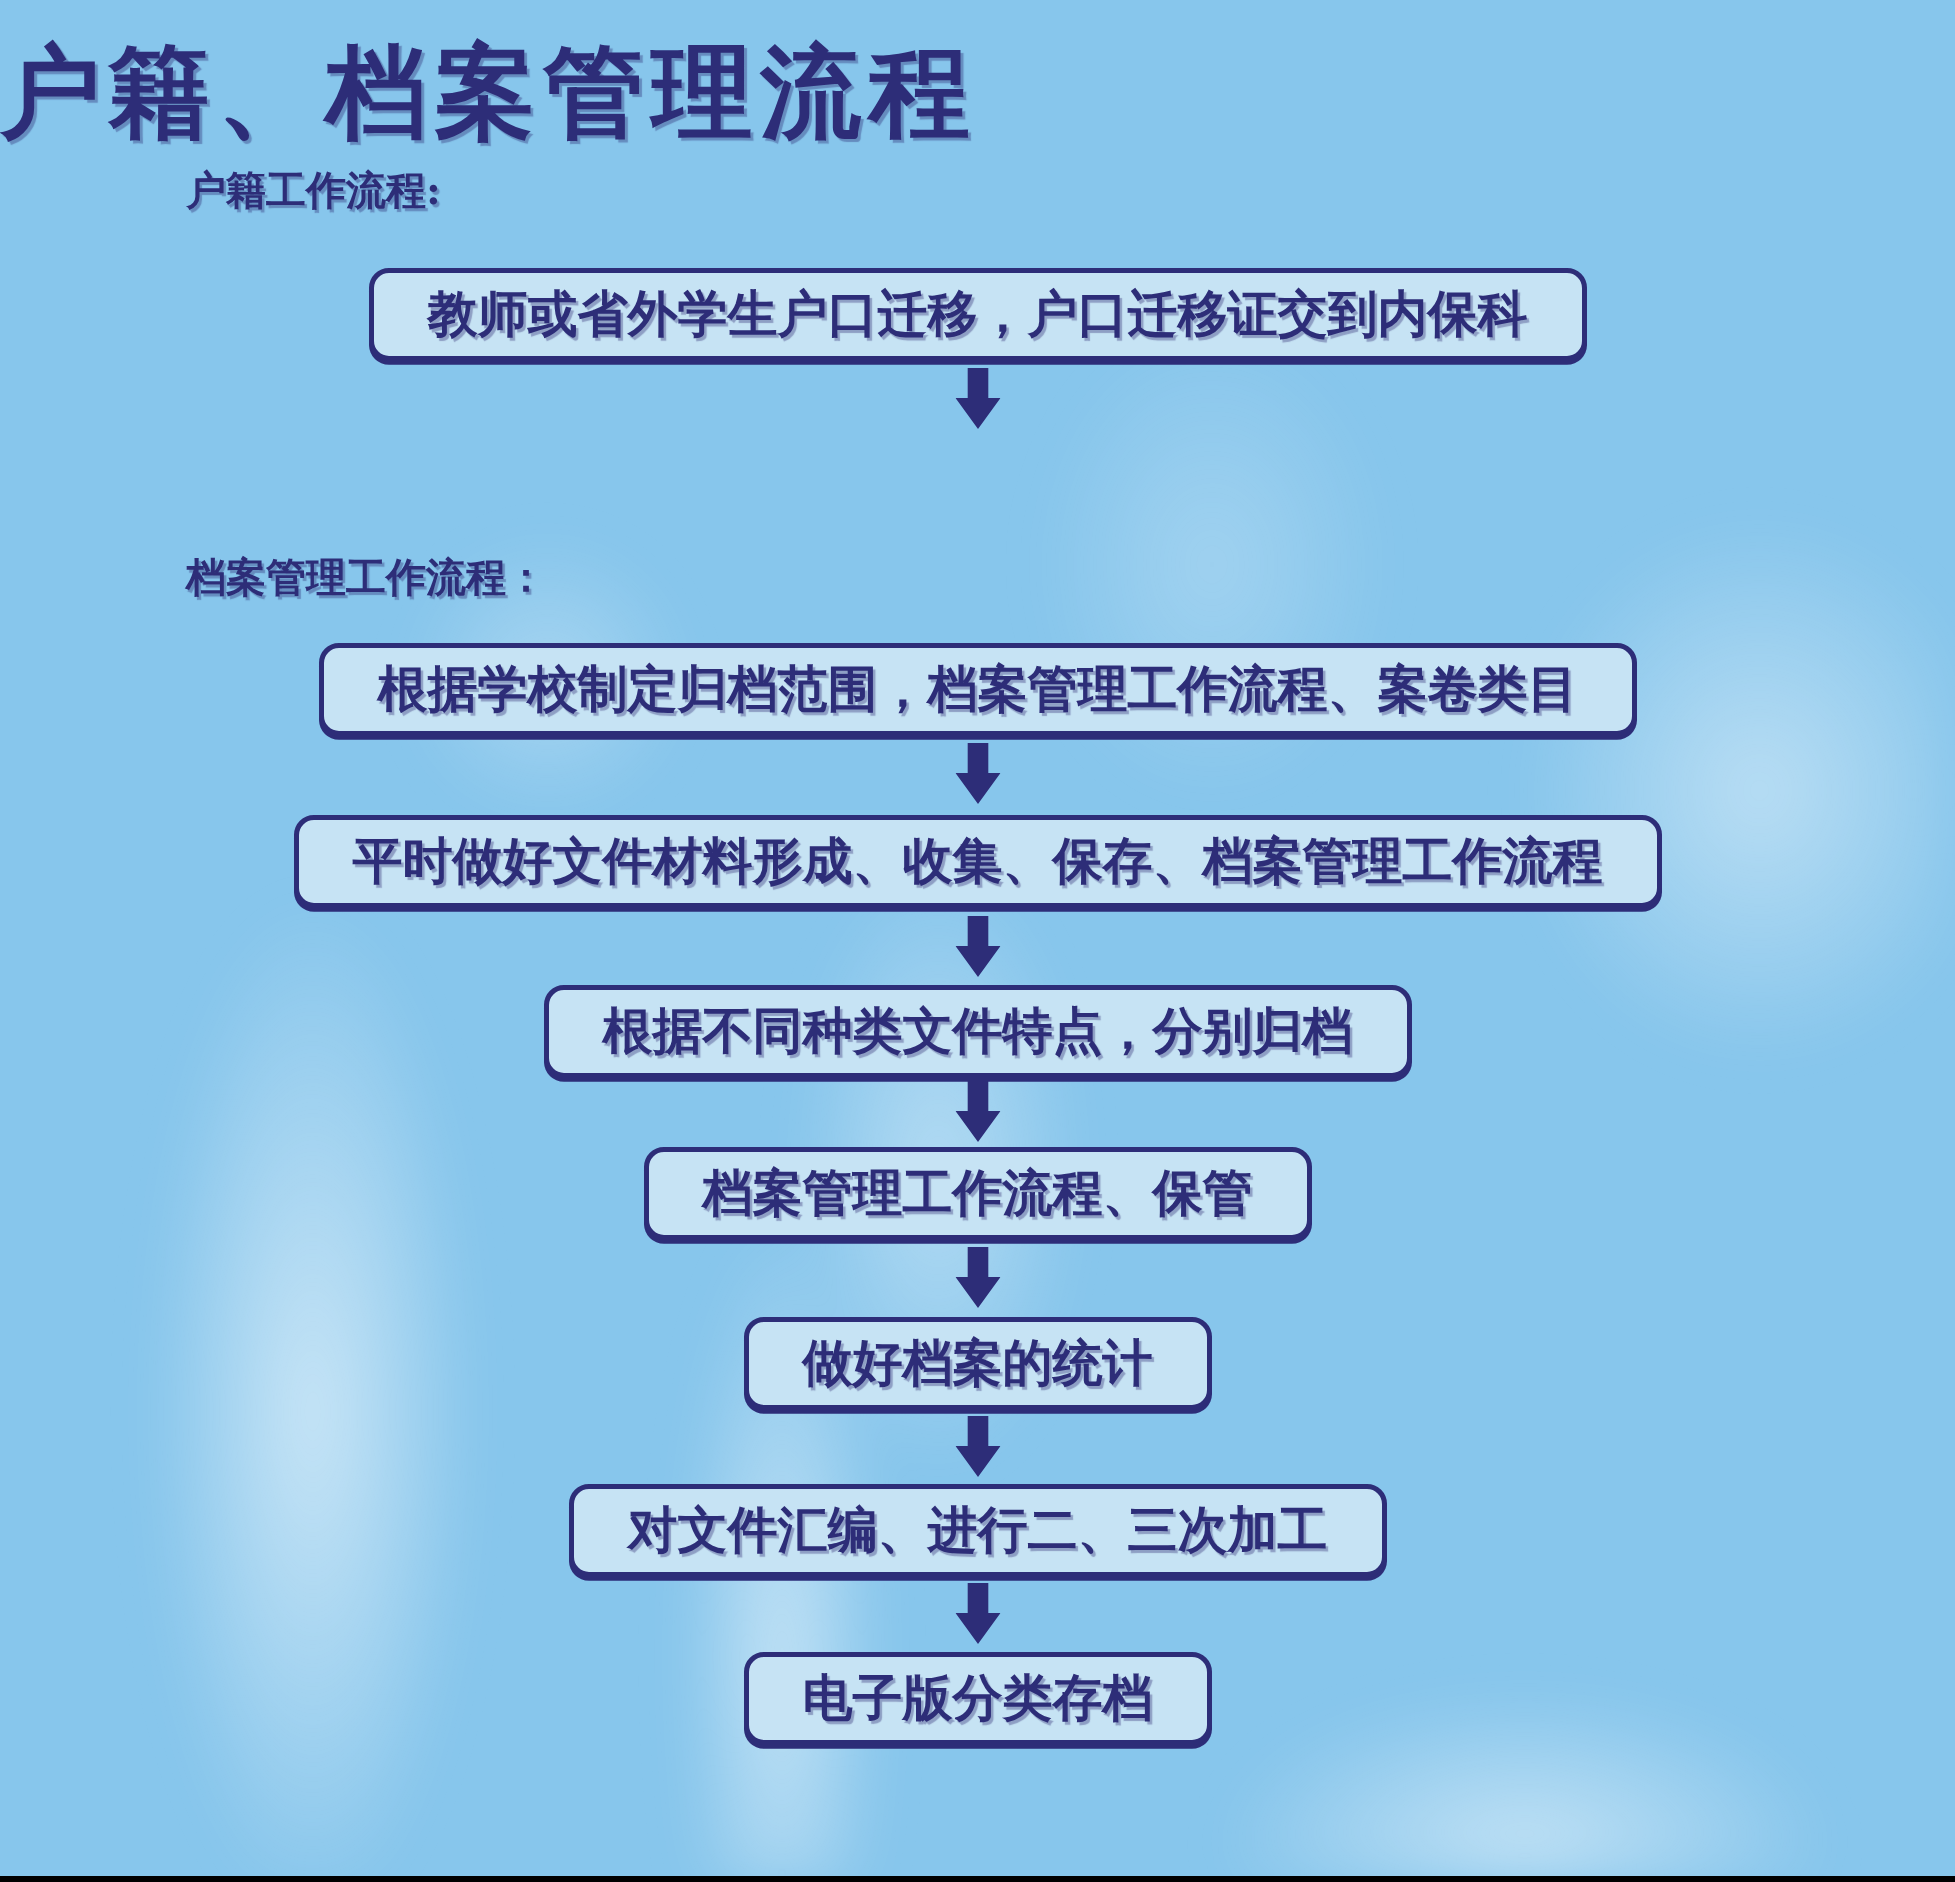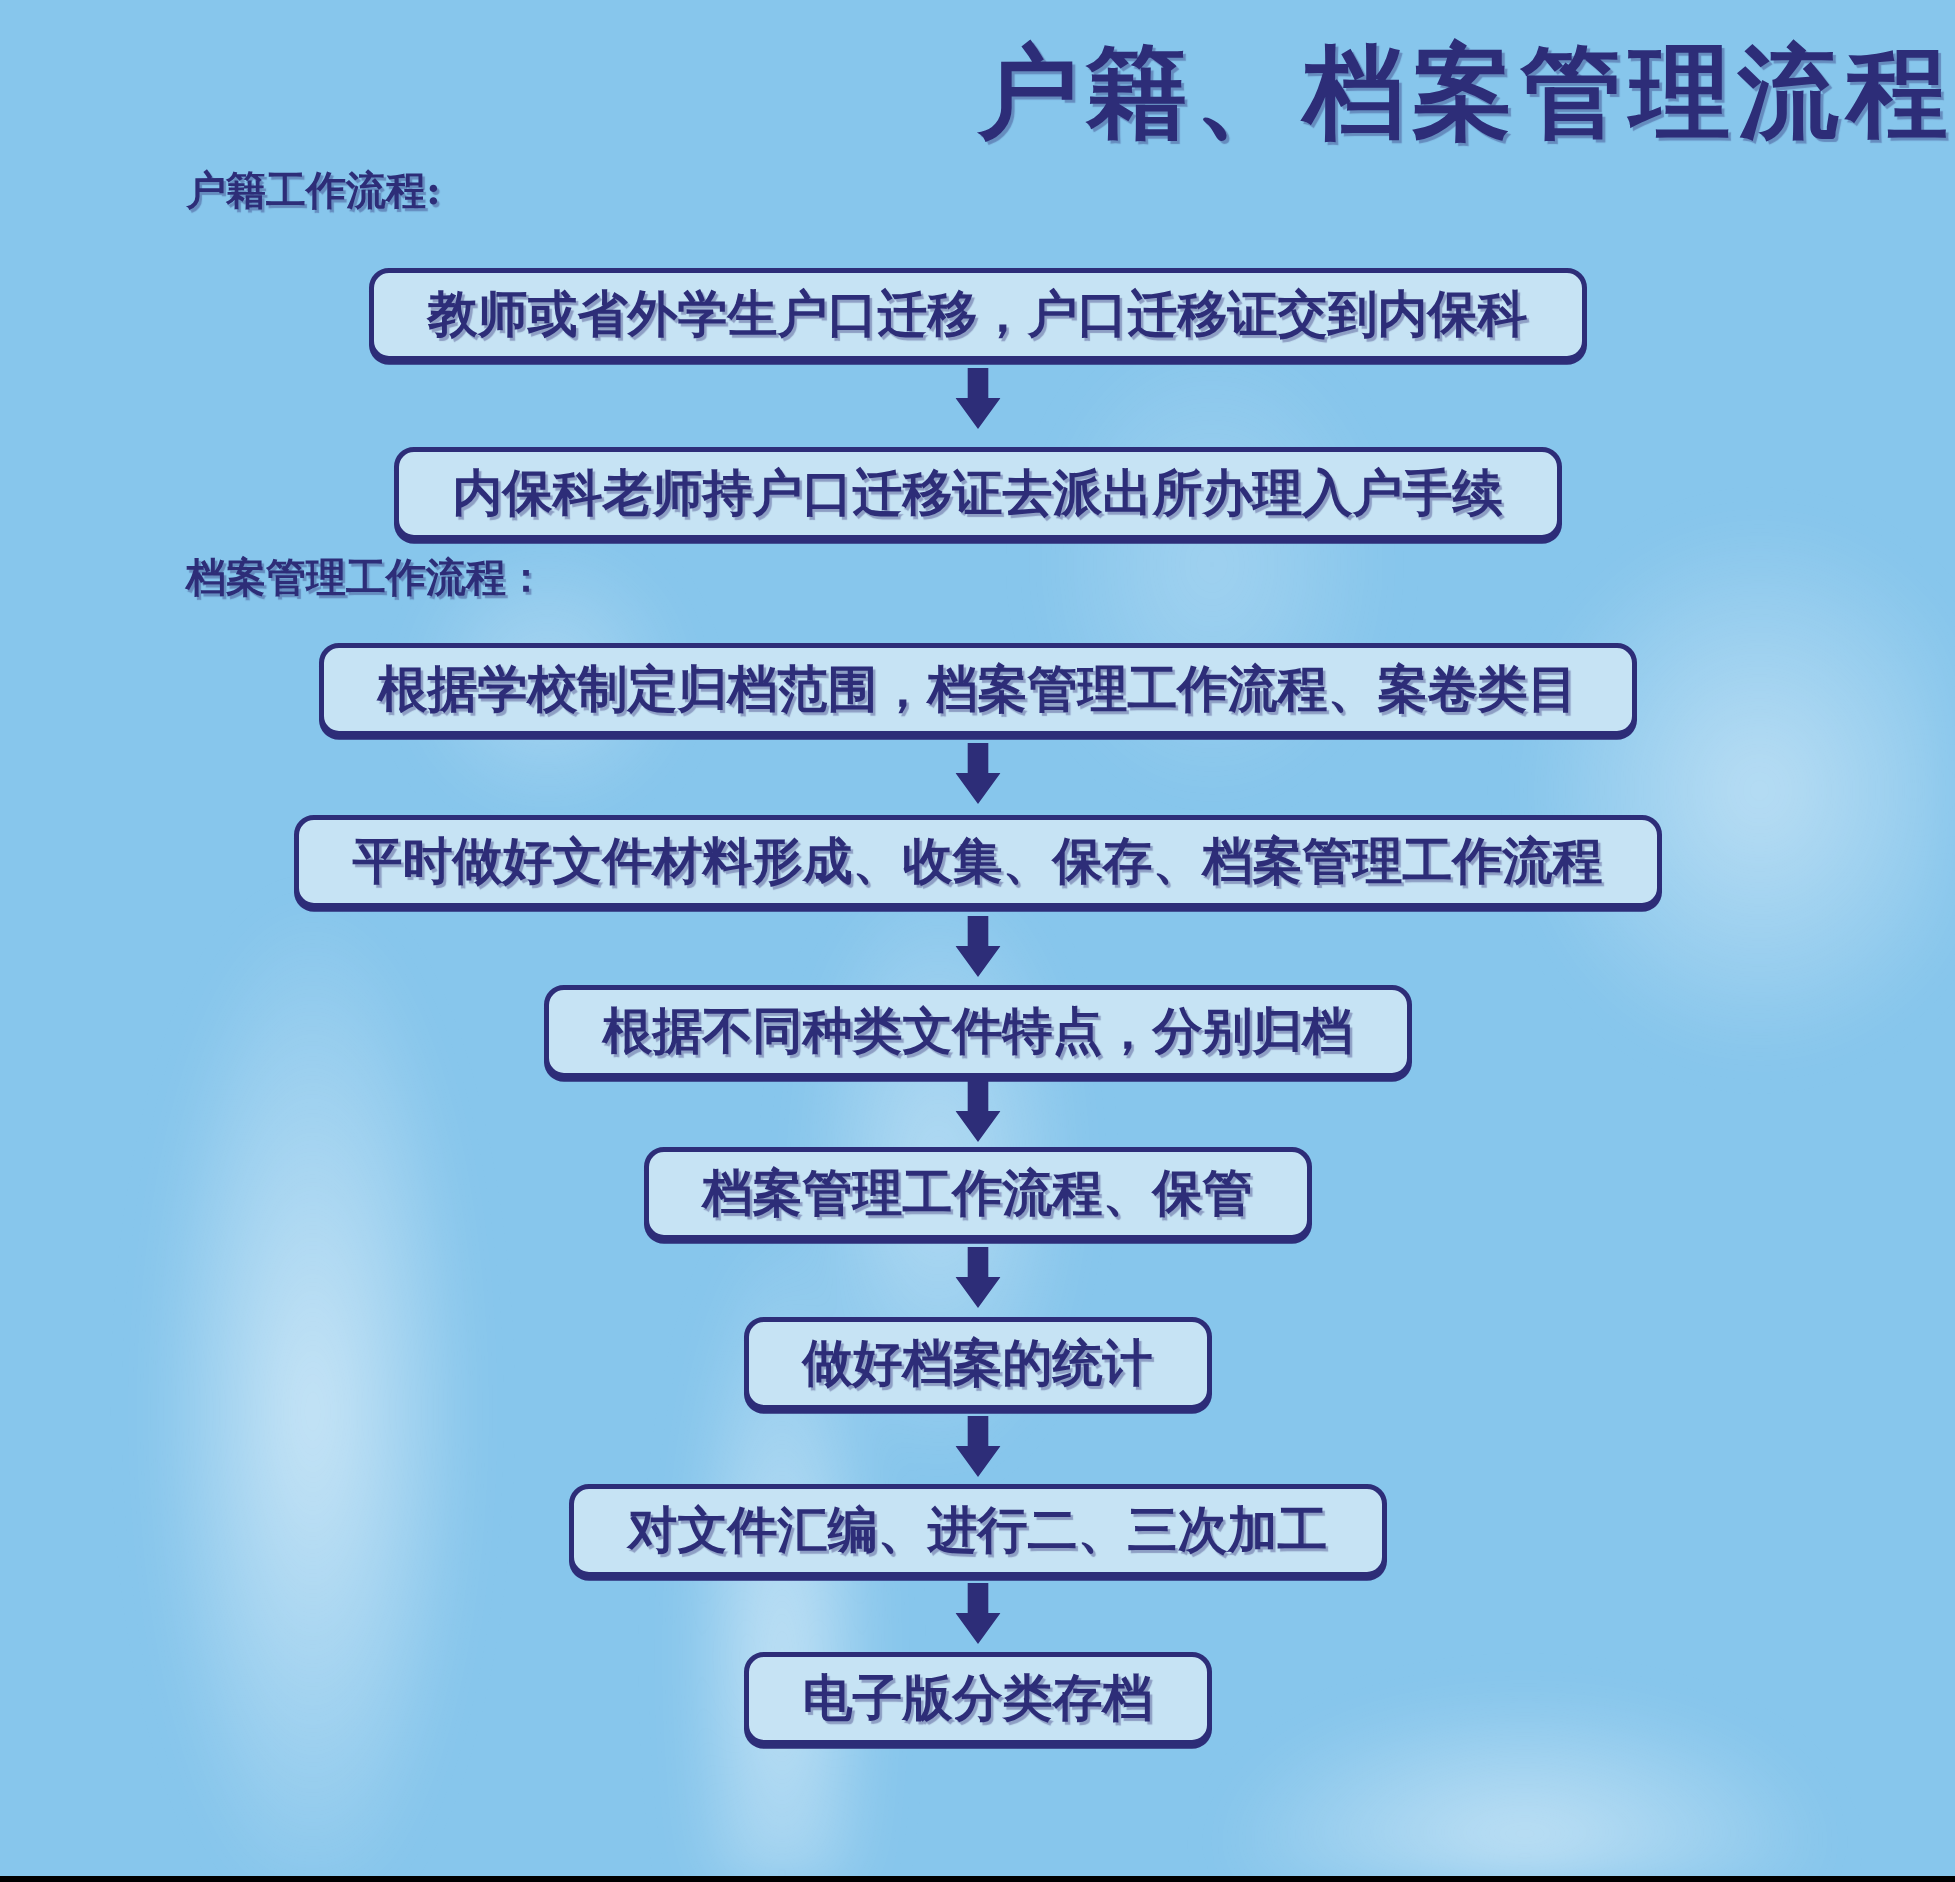--- a/index.html
+++ b/index.html
@@ -29,21 +29,21 @@
       radial-gradient(ellipse 201px 430px  at 48% 62%, rgba(255,255,255,.38), transparent 72%),
       radial-gradient(ellipse 335px 382px  at 90% 42%, rgba(255,255,255,.42), transparent 72%),
       radial-gradient(ellipse 430px 215px  at 78% 98%, rgba(255,255,255,.48), transparent 72%),
       radial-gradient(ellipse 201px 201px  at 28% 36%, rgba(255,255,255,.28), transparent 72%),
       radial-gradient(ellipse 249px 335px  at 62% 30%, rgba(255,255,255,.22), transparent 72%);
     filter:blur(26px);
   }
   .title{
     position:absolute;
     top:26px;left:0;width:100%;
-    text-align:right;
+    text-align:left;
     font-size:101px;
     font-weight:bold;
     letter-spacing:7.6px;
     color:var(--accent);
     text-shadow:2.9px 3.3px 1px rgba(38,32,105,.35);
     white-space:nowrap;
   }
   .section-label{
     position:absolute;
     left:186px;
@@ -100,23 +100,20 @@
   <div class="box" style="top:268px">
     <span class="box-text">教师或省外学生户口迁移，户口迁移证交到内保科</span>
   </div>
 
   <div class="arrow" style="top:368px">
     <svg viewBox="0 0 96 130">
         <polygon points="26,0 70,0 70,64 96,64 48,130 0,64 26,64" fill="currentColor"></polygon>
       </svg>
   </div>
 
-  <div class="box" style="top:447px">
-    <span class="box-text">内保科老师持户口迁移证去派出所办理入户手续</span>
-  </div>
 
   <div class="section-label" style="top:550px">档案管理工作流程：</div>
 
   <div class="box" style="top:643px">
     <span class="box-text">根据学校制定归档范围，档案管理工作流程、案卷类目</span>
   </div>
 
   <div class="arrow" style="top:743px">
     <svg viewBox="0 0 96 130">
         <polygon points="26,0 70,0 70,64 96,64 48,130 0,64 26,64" fill="currentColor"></polygon>

